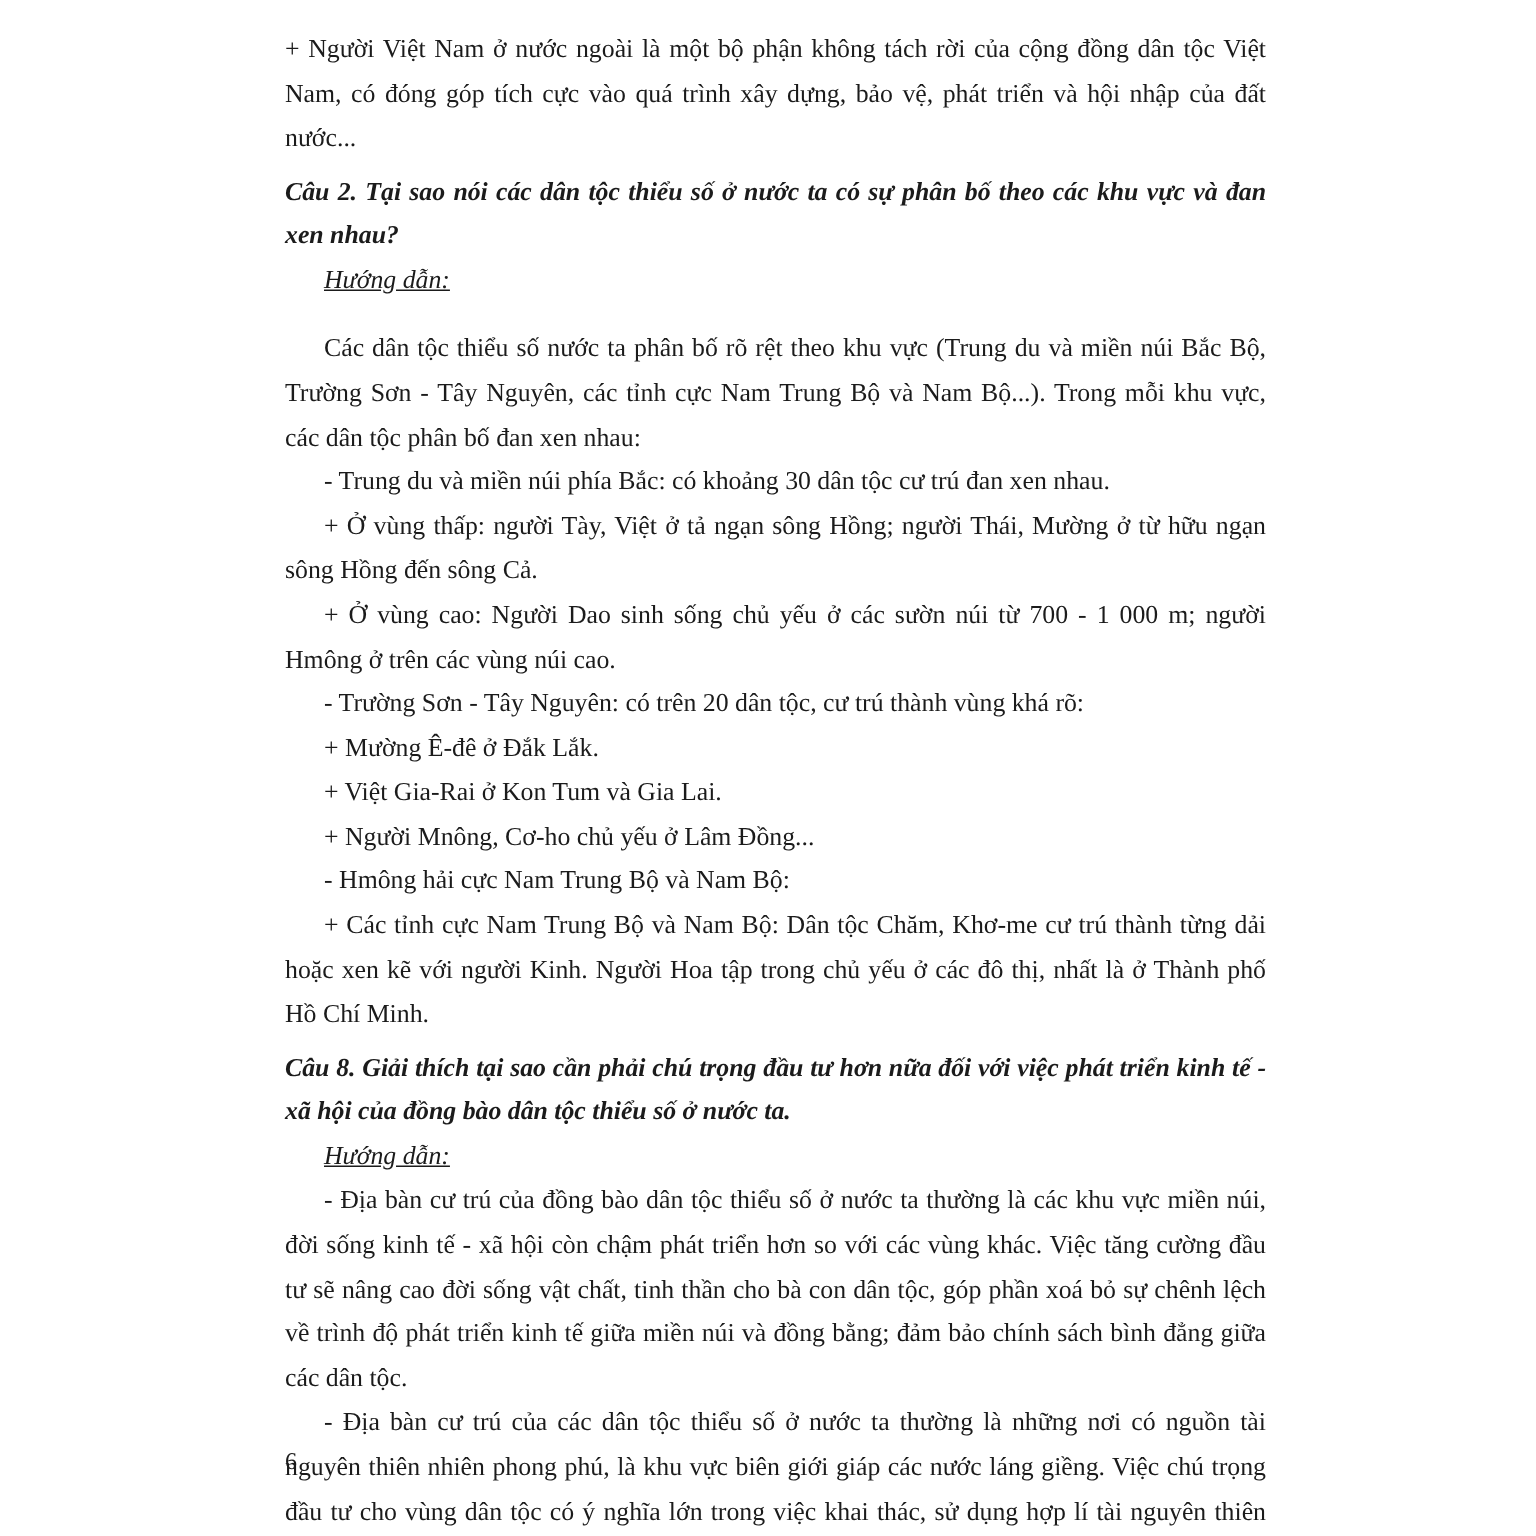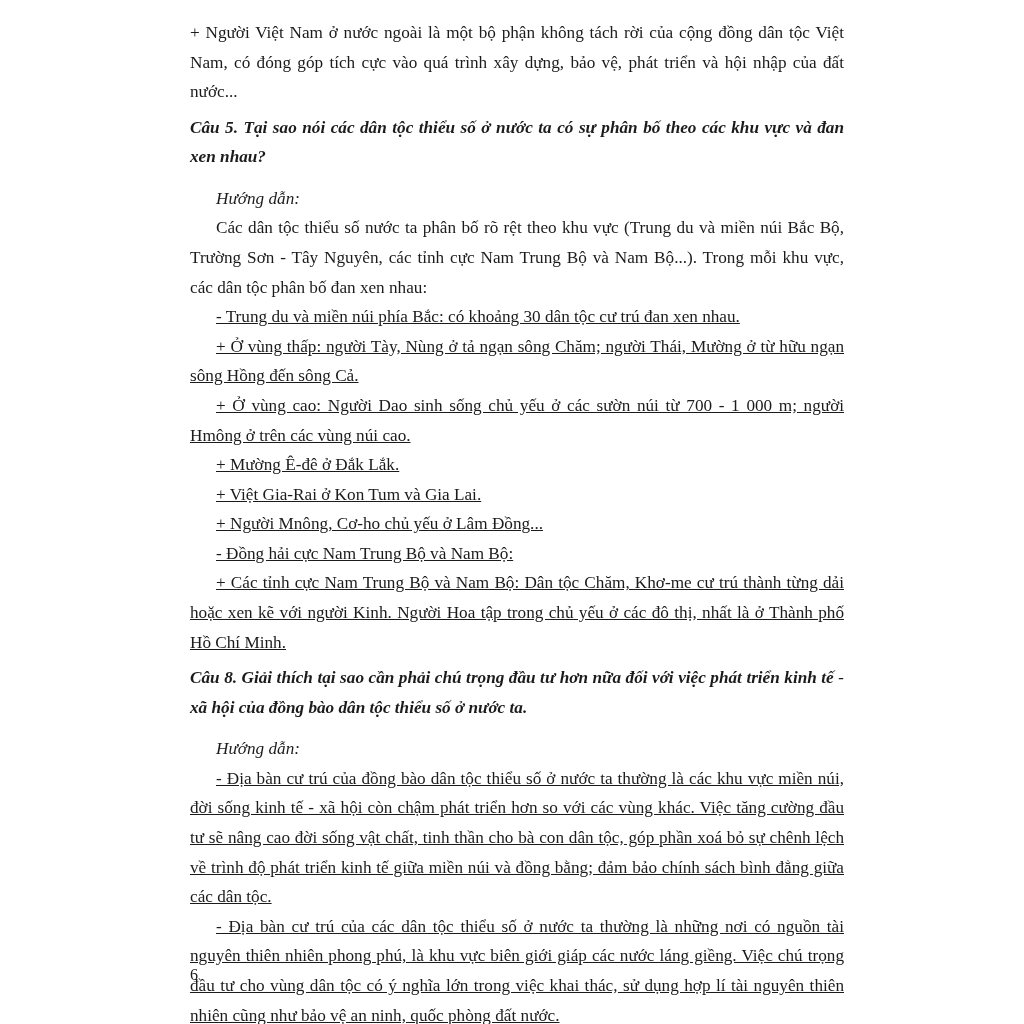--- a/index.html
+++ b/index.html
@@ -25,64 +25,66 @@
     font-size: 17.2px;
     line-height: 1.72;
     text-align: justify;
     text-justify: inter-word;
   }
   p {
     margin: 0;
   }
   .para {
     text-indent: 26px;
+    margin-top: 16px;
   }
   .para-flush {
     text-indent: 0;
   }
   .item {
     text-indent: 26px;
-    text-decoration: underline;
   }
   .question {
     font-style: italic;
     font-weight: bold;
     text-indent: 0;
     margin-top: 6px;
   }
   .guide {
     font-style: italic;
     text-indent: 26px;
-    margin-top: 12px;
+    margin-top: 0;
+    text-decoration: underline;
   }
   .page-number {
     position: absolute;
     left: 190px;
     bottom: 40px;
     font-size: 16px;
     font-family: "Liberation Serif", serif;
     color: #1b1b1b;
   }
 </style>
 </head>
 <body>
 
 <div class="page">
   <div class="body-text" id="content">
       <p class="para-flush">+ Người Việt Nam ở nước ngoài là một bộ phận không tách rời của cộng đồng dân tộc Việt Nam, có đóng góp tích cực vào quá trình xây dựng, bảo vệ, phát triển và hội nhập của đất nước...</p>
-      <p class="question">Câu 5. Tại sao nói các dân tộc thiểu số ở nước ta có sự phân bố theo các khu vực và đan xen nhau?</p>
+      <p class="question">Câu 2. Tại sao nói các dân tộc thiểu số ở nước ta có sự phân bố theo các khu vực và đan xen nhau?</p>
       <p class="guide">Hướng dẫn:</p>
       <p class="para">Các dân tộc thiểu số nước ta phân bố rõ rệt theo khu vực (Trung du và miền núi Bắc Bộ, Trường Sơn - Tây Nguyên, các tỉnh cực Nam Trung Bộ và Nam Bộ...). Trong mỗi khu vực, các dân tộc phân bố đan xen nhau:</p>
       <p class="item">- Trung du và miền núi phía Bắc: có khoảng 30 dân tộc cư trú đan xen nhau.</p>
-      <p class="item">+ Ở vùng thấp: người Tày, Nùng ở tả ngạn sông Chăm; người Thái, Mường ở từ hữu ngạn sông Hồng đến sông Cả.</p>
+      <p class="item">+ Ở vùng thấp: người Tày, Việt ở tả ngạn sông Hồng; người Thái, Mường ở từ hữu ngạn sông Hồng đến sông Cả.</p>
       <p class="item">+ Ở vùng cao: Người Dao sinh sống chủ yếu ở các sườn núi từ 700 - 1 000 m; người Hmông ở trên các vùng núi cao.</p>
+      <p class="item">- Trường Sơn - Tây Nguyên: có trên 20 dân tộc, cư trú thành vùng khá rõ:</p>
       <p class="item">+ Mường Ê-đê ở Đắk Lắk.</p>
       <p class="item">+ Việt Gia-Rai ở Kon Tum và Gia Lai.</p>
       <p class="item">+ Người Mnông, Cơ-ho chủ yếu ở Lâm Đồng...</p>
-      <p class="item">- Đồng hải cực Nam Trung Bộ và Nam Bộ:</p>
+      <p class="item">- Hmông hải cực Nam Trung Bộ và Nam Bộ:</p>
       <p class="item">+ Các tỉnh cực Nam Trung Bộ và Nam Bộ: Dân tộc Chăm, Khơ-me cư trú thành từng dải hoặc xen kẽ với người Kinh. Người Hoa tập trong chủ yếu ở các đô thị, nhất là ở Thành phố Hồ Chí Minh.</p>
       <p class="question">Câu 8. Giải thích tại sao cần phải chú trọng đầu tư hơn nữa đối với việc phát triển kinh tế - xã hội của đồng bào dân tộc thiểu số ở nước ta.</p>
       <p class="guide">Hướng dẫn:</p>
       <p class="item">- Địa bàn cư trú của đồng bào dân tộc thiểu số ở nước ta thường là các khu vực miền núi, đời sống kinh tế - xã hội còn chậm phát triển hơn so với các vùng khác. Việc tăng cường đầu tư sẽ nâng cao đời sống vật chất, tinh thần cho bà con dân tộc, góp phần xoá bỏ sự chênh lệch về trình độ phát triển kinh tế giữa miền núi và đồng bằng; đảm bảo chính sách bình đẳng giữa các dân tộc.</p>
       <p class="item">- Địa bàn cư trú của các dân tộc thiểu số ở nước ta thường là những nơi có nguồn tài nguyên thiên nhiên phong phú, là khu vực biên giới giáp các nước láng giềng. Việc chú trọng đầu tư cho vùng dân tộc có ý nghĩa lớn trong việc khai thác, sử dụng hợp lí tài nguyên thiên nhiên cũng như bảo vệ an ninh, quốc phòng đất nước.</p>
     </div>
   <div class="page-number">6</div>
 </div>
 
 </body></html>

